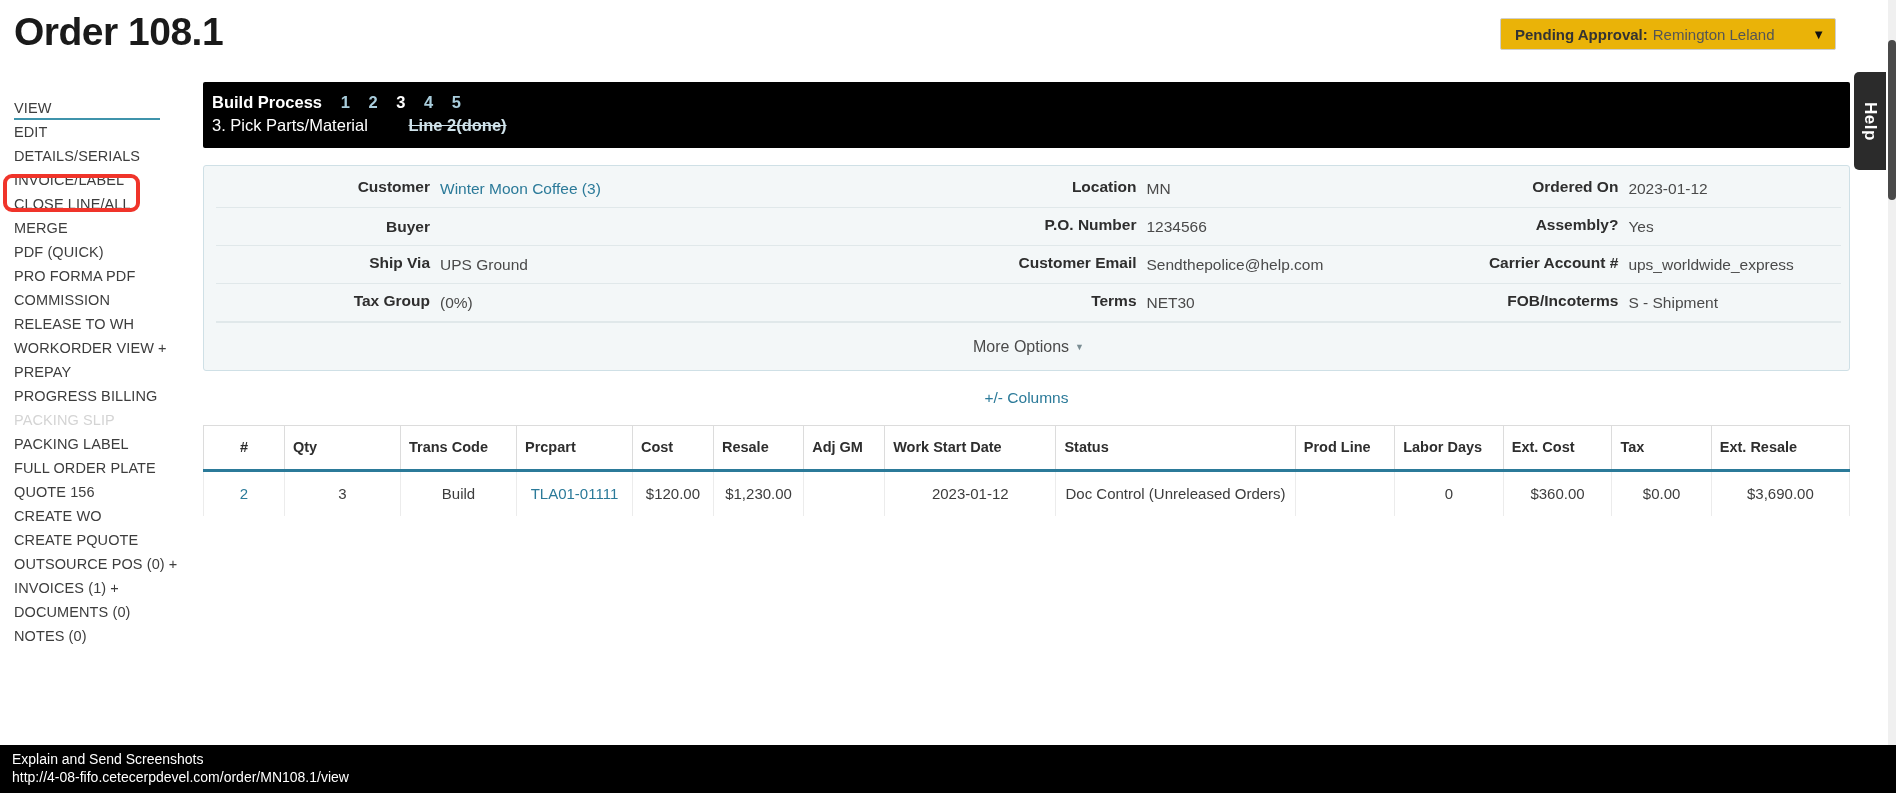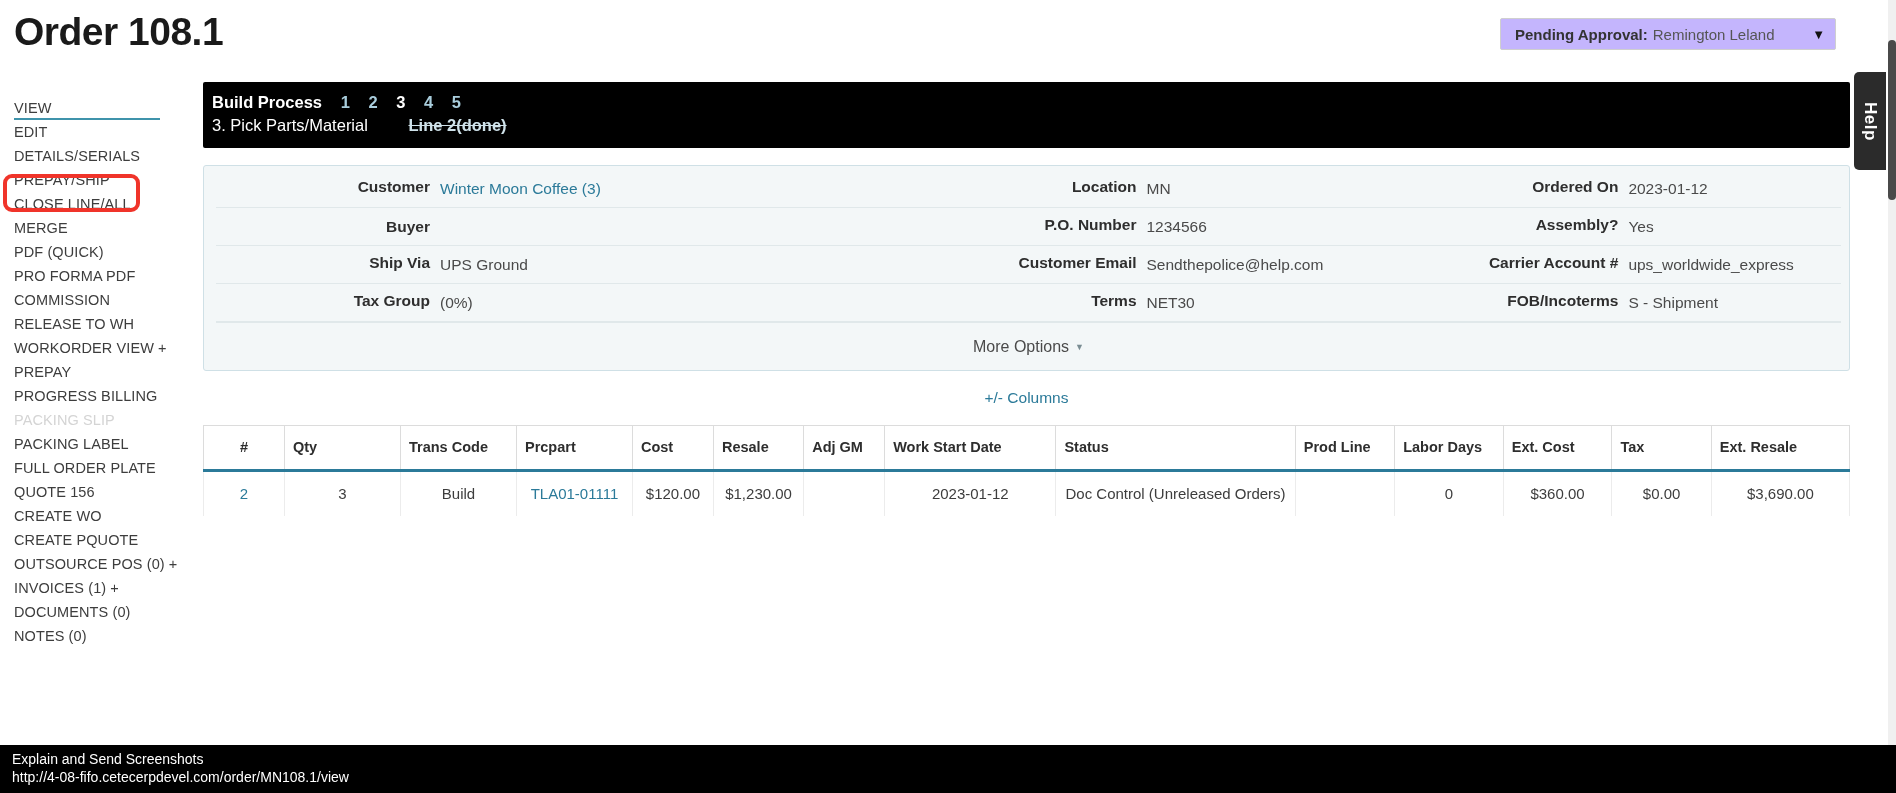--- a/index.html
+++ b/index.html
@@ -32,21 +32,21 @@
     white-space: nowrap;
   }
 
   #approval-select {
     position: absolute;
     right: 60px;
     top: 18px;
     width: 336px;
     height: 32px;
     border: 1px solid #cfcfcf;
-    background: #c4b5fd;
+    background: #eab308;
     border-radius: 2px;
     display: flex;
     align-items: center;
     padding: 0 10px 0 14px;
     font-size: 15px;
     white-space: nowrap;
   }
   #approval-select .lbl { font-weight: bold; color: #333; }
   #approval-select .val { color: #555; margin-left: 5px; flex: 1; }
   #approval-select .caret {
@@ -306,21 +306,21 @@
   </div>
 
   <div id="page-scroll">
     <div class="thumb"></div>
   </div>
 
   <div id="sidebar">
     <div class="side-item first">VIEW</div>
     <div class="side-item">EDIT</div>
     <div class="side-item">DETAILS/SERIALS</div>
-    <div class="side-item">PREPAY/SHIP</div>
+    <div class="side-item">INVOICE/LABEL</div>
     <div class="side-item">CLOSE LINE/ALL</div>
     <div class="side-item">MERGE</div>
     <div class="side-item">PDF (QUICK)</div>
     <div class="side-item">PRO FORMA PDF</div>
     <div class="side-item">COMMISSION</div>
     <div class="side-item">RELEASE TO WH</div>
     <div class="side-item">WORKORDER VIEW +</div>
     <div class="side-item">PREPAY</div>
     <div class="side-item">PROGRESS BILLING</div>
     <div class="side-item disabled">PACKING SLIP</div>

